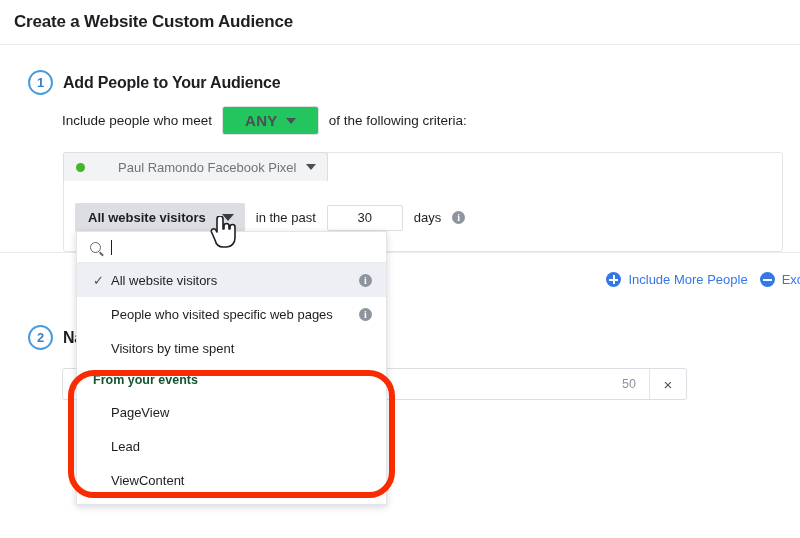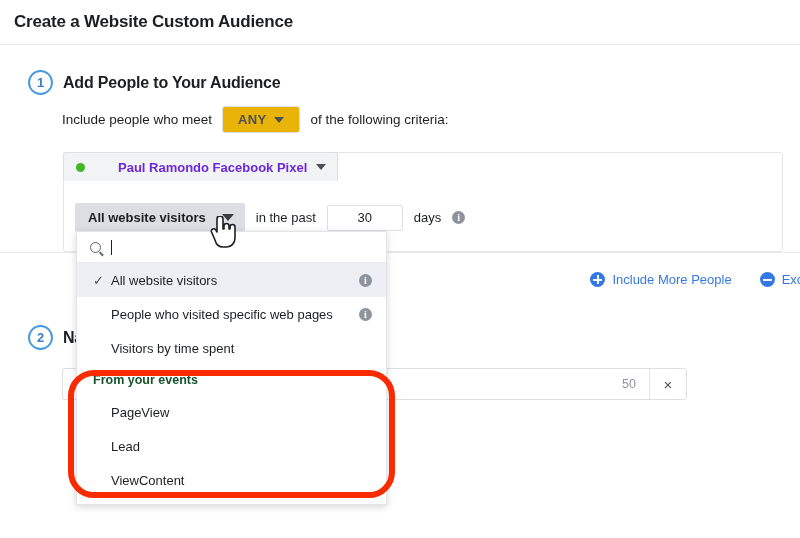--- a/index.html
+++ b/index.html
@@ -36,22 +36,22 @@
     color: #1c1e21; letter-spacing: -0.2px;
   }
 
   
   .criteria-line {
     position: absolute; left: 62px; top: 106px;
     display: flex; align-items: center; gap: 10px;
     font-size: 13.5px; color: #1c1e21;
   }
   .any-select {
-    background: #eab308; border: 1px solid #dcdee3; border-radius: 3px;
-    padding: 5px 15px; font-size: 13px; font-weight: bold;
+    background: #22c55e; border: 1px solid #dcdee3; border-radius: 3px;
+    padding: 5px 22px; font-size: 15px; font-weight: bold;
     color: #4b4f56; display: inline-flex; align-items: center; gap: 8px;
     letter-spacing: 0.3px;
   }
   .caret {
     width: 0; height: 0;
     border-left: 5px solid transparent; border-right: 5px solid transparent;
     border-top: 6px solid #4b4f56;
   }
 
   
@@ -64,21 +64,21 @@
     height: 29px; background: #f2f3f5;
     border: 1px solid #dcdee3; border-bottom: none;
     border-radius: 3px 3px 0 0;
     display: flex; align-items: center; gap: 9px;
     padding: 0 11px 0 12px;
   }
   .green-dot {
     width: 9px; height: 9px; border-radius: 50%;
     background: #42b72a; flex: none;
   }
-  .pixel-name { font-size: 13px; font-weight: bold; color: #6d28d9; padding-left: 24px; }
+  .pixel-name { font-size: 13px; font-weight: normal; color: #737373; padding-left: 24px; }
 
   
   .panel-rule {
     position: absolute; left: 0; top: 252px; width: 800px; height: 1px;
     background: #e9ebee;
   }
 
   
   .rule-row {
     position: absolute; left: 75px; top: 203px;
@@ -105,21 +105,21 @@
     width: 13px; height: 13px; border-radius: 50%;
     background: #8d949e; color: #fff;
     font-size: 10px; font-weight: bold; font-family: "Liberation Serif", serif;
     display: inline-flex; align-items: center; justify-content: center;
     flex: none;
   }
 
   
   .links-row {
     position: absolute; top: 272px; right: 0; width: 800px;
-    display: flex; justify-content: flex-end; align-items: flex-end; gap: 28px;
+    display: flex; justify-content: flex-end; align-items: flex-end; gap: 12px;
     padding-right: 6px;
   }
   .link-blue {
     display: inline-flex; align-items: center; gap: 7px;
     color: #3578e5; font-size: 13px; white-space: nowrap;
   }
   .circ-icon {
     width: 15px; height: 15px; border-radius: 50%; background: #3578e5;
     position: relative; flex: none;
   }

